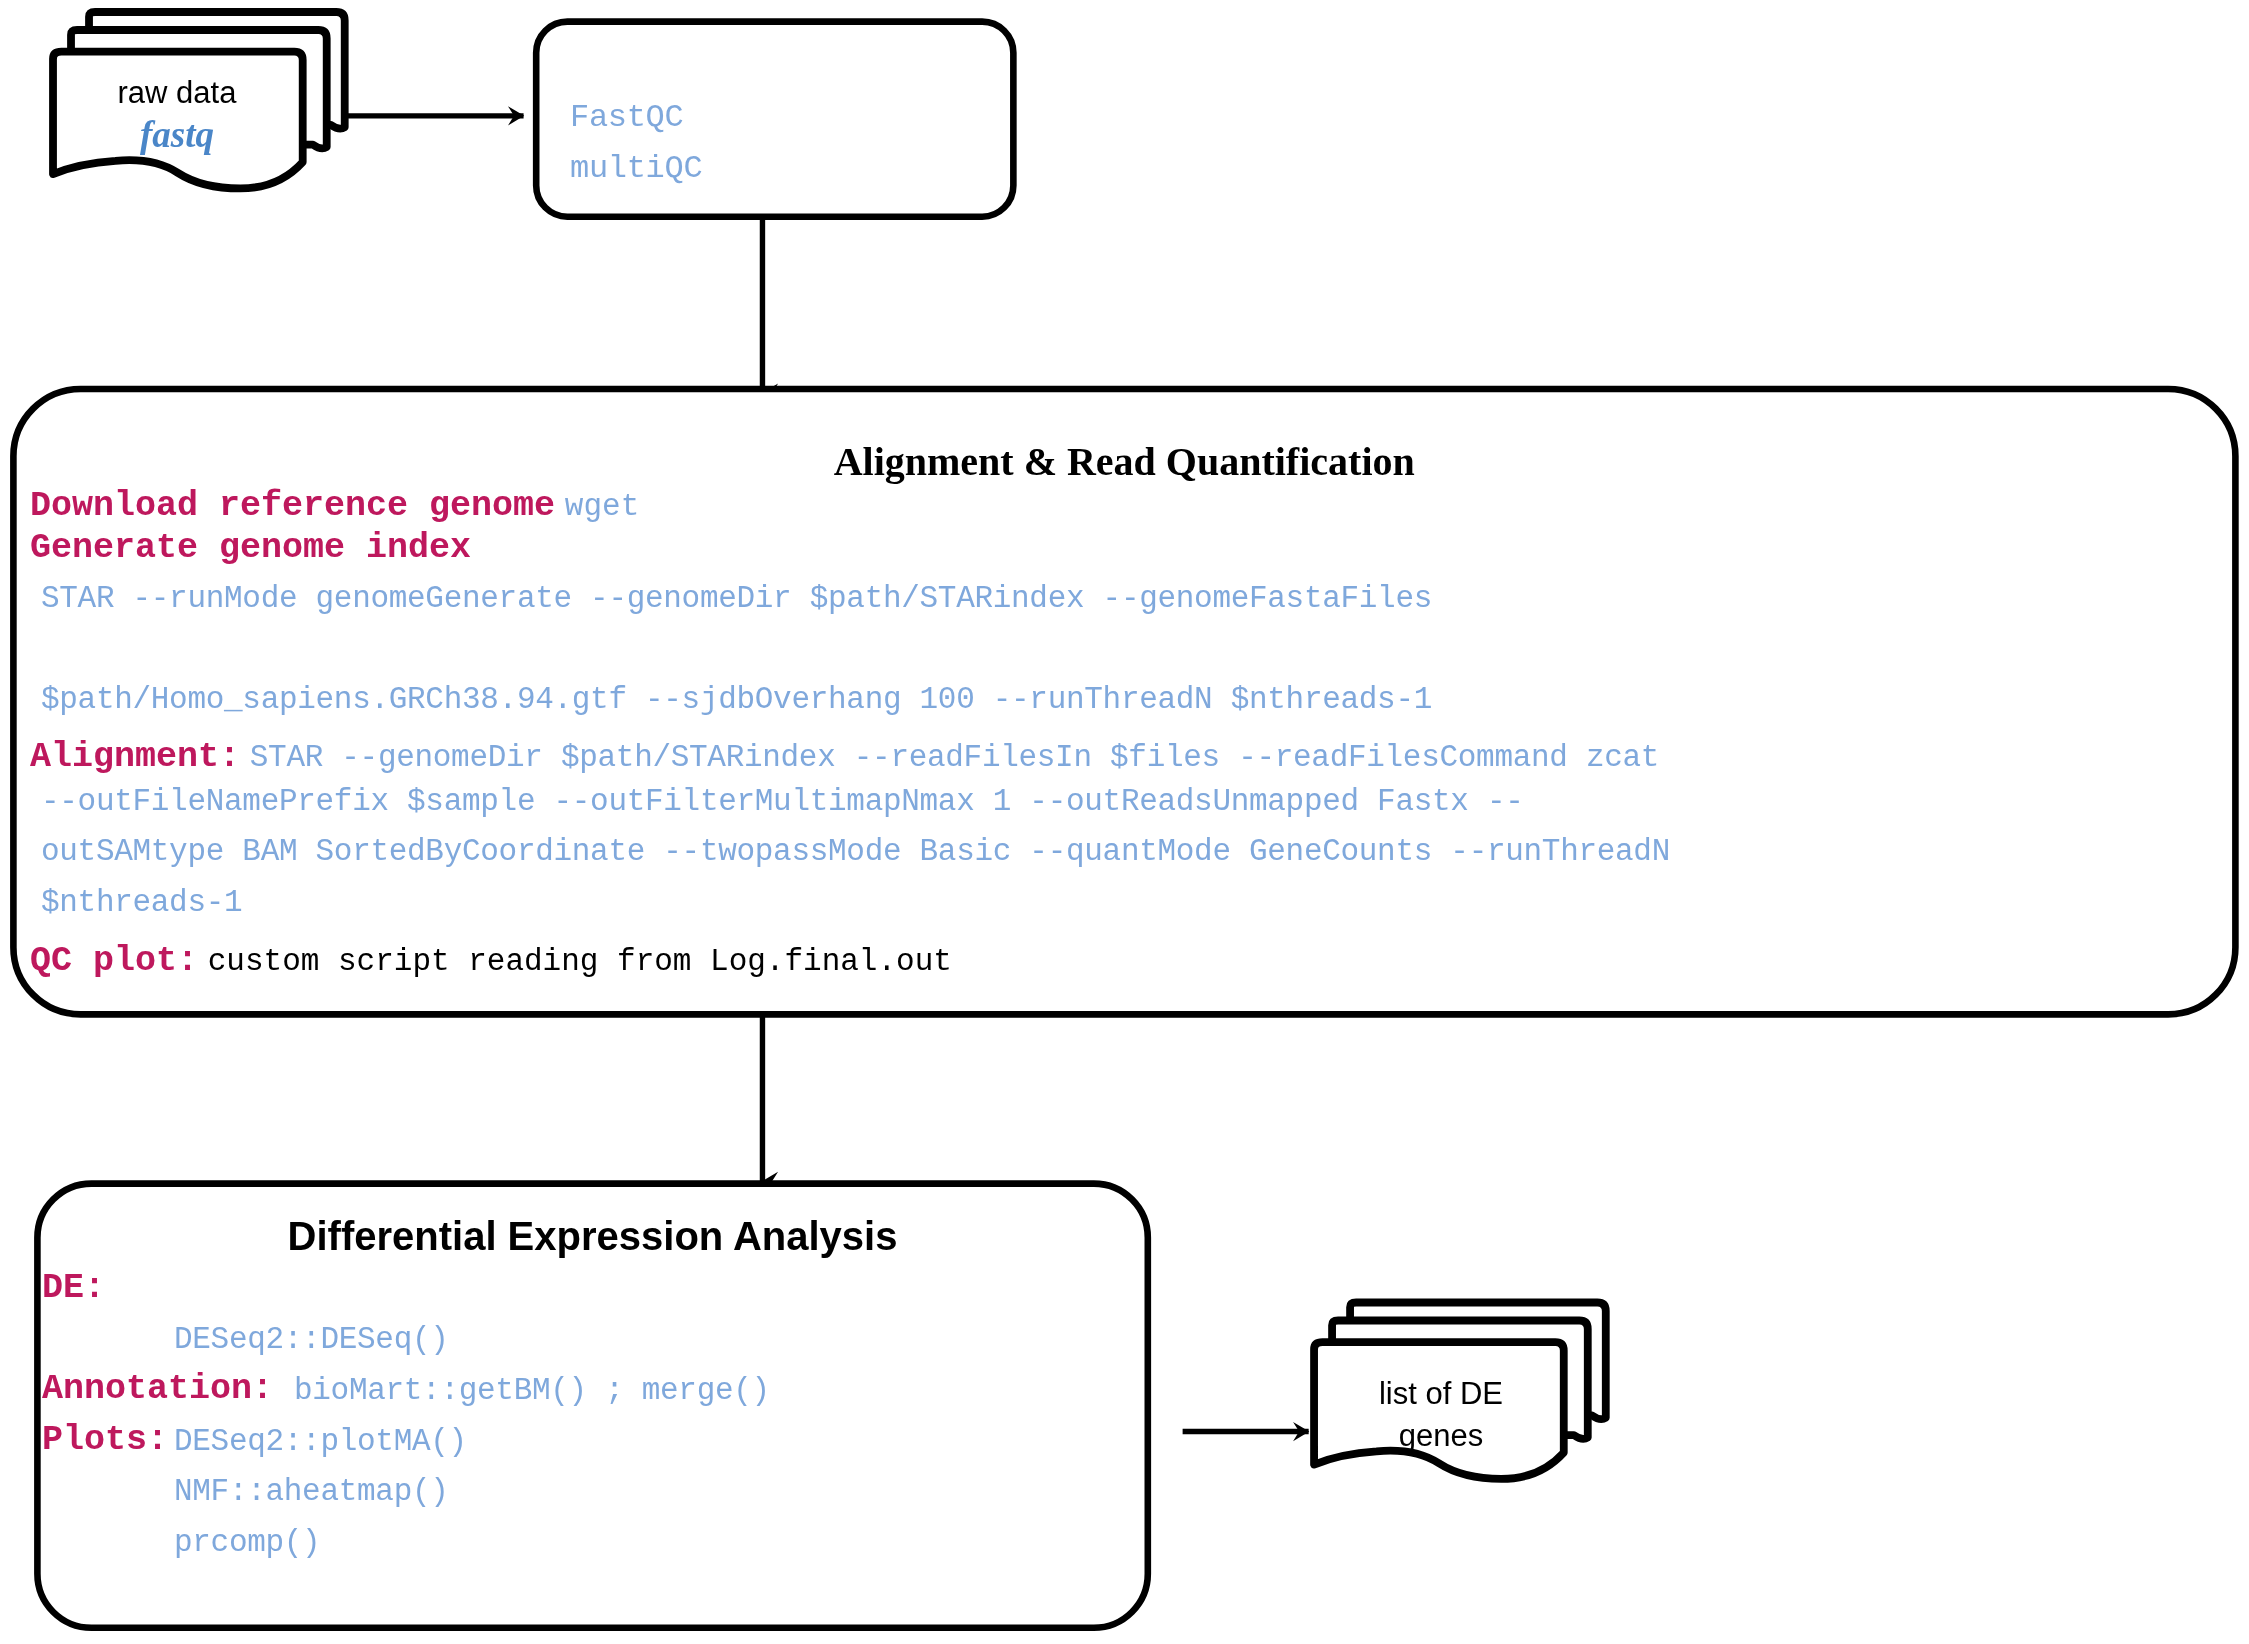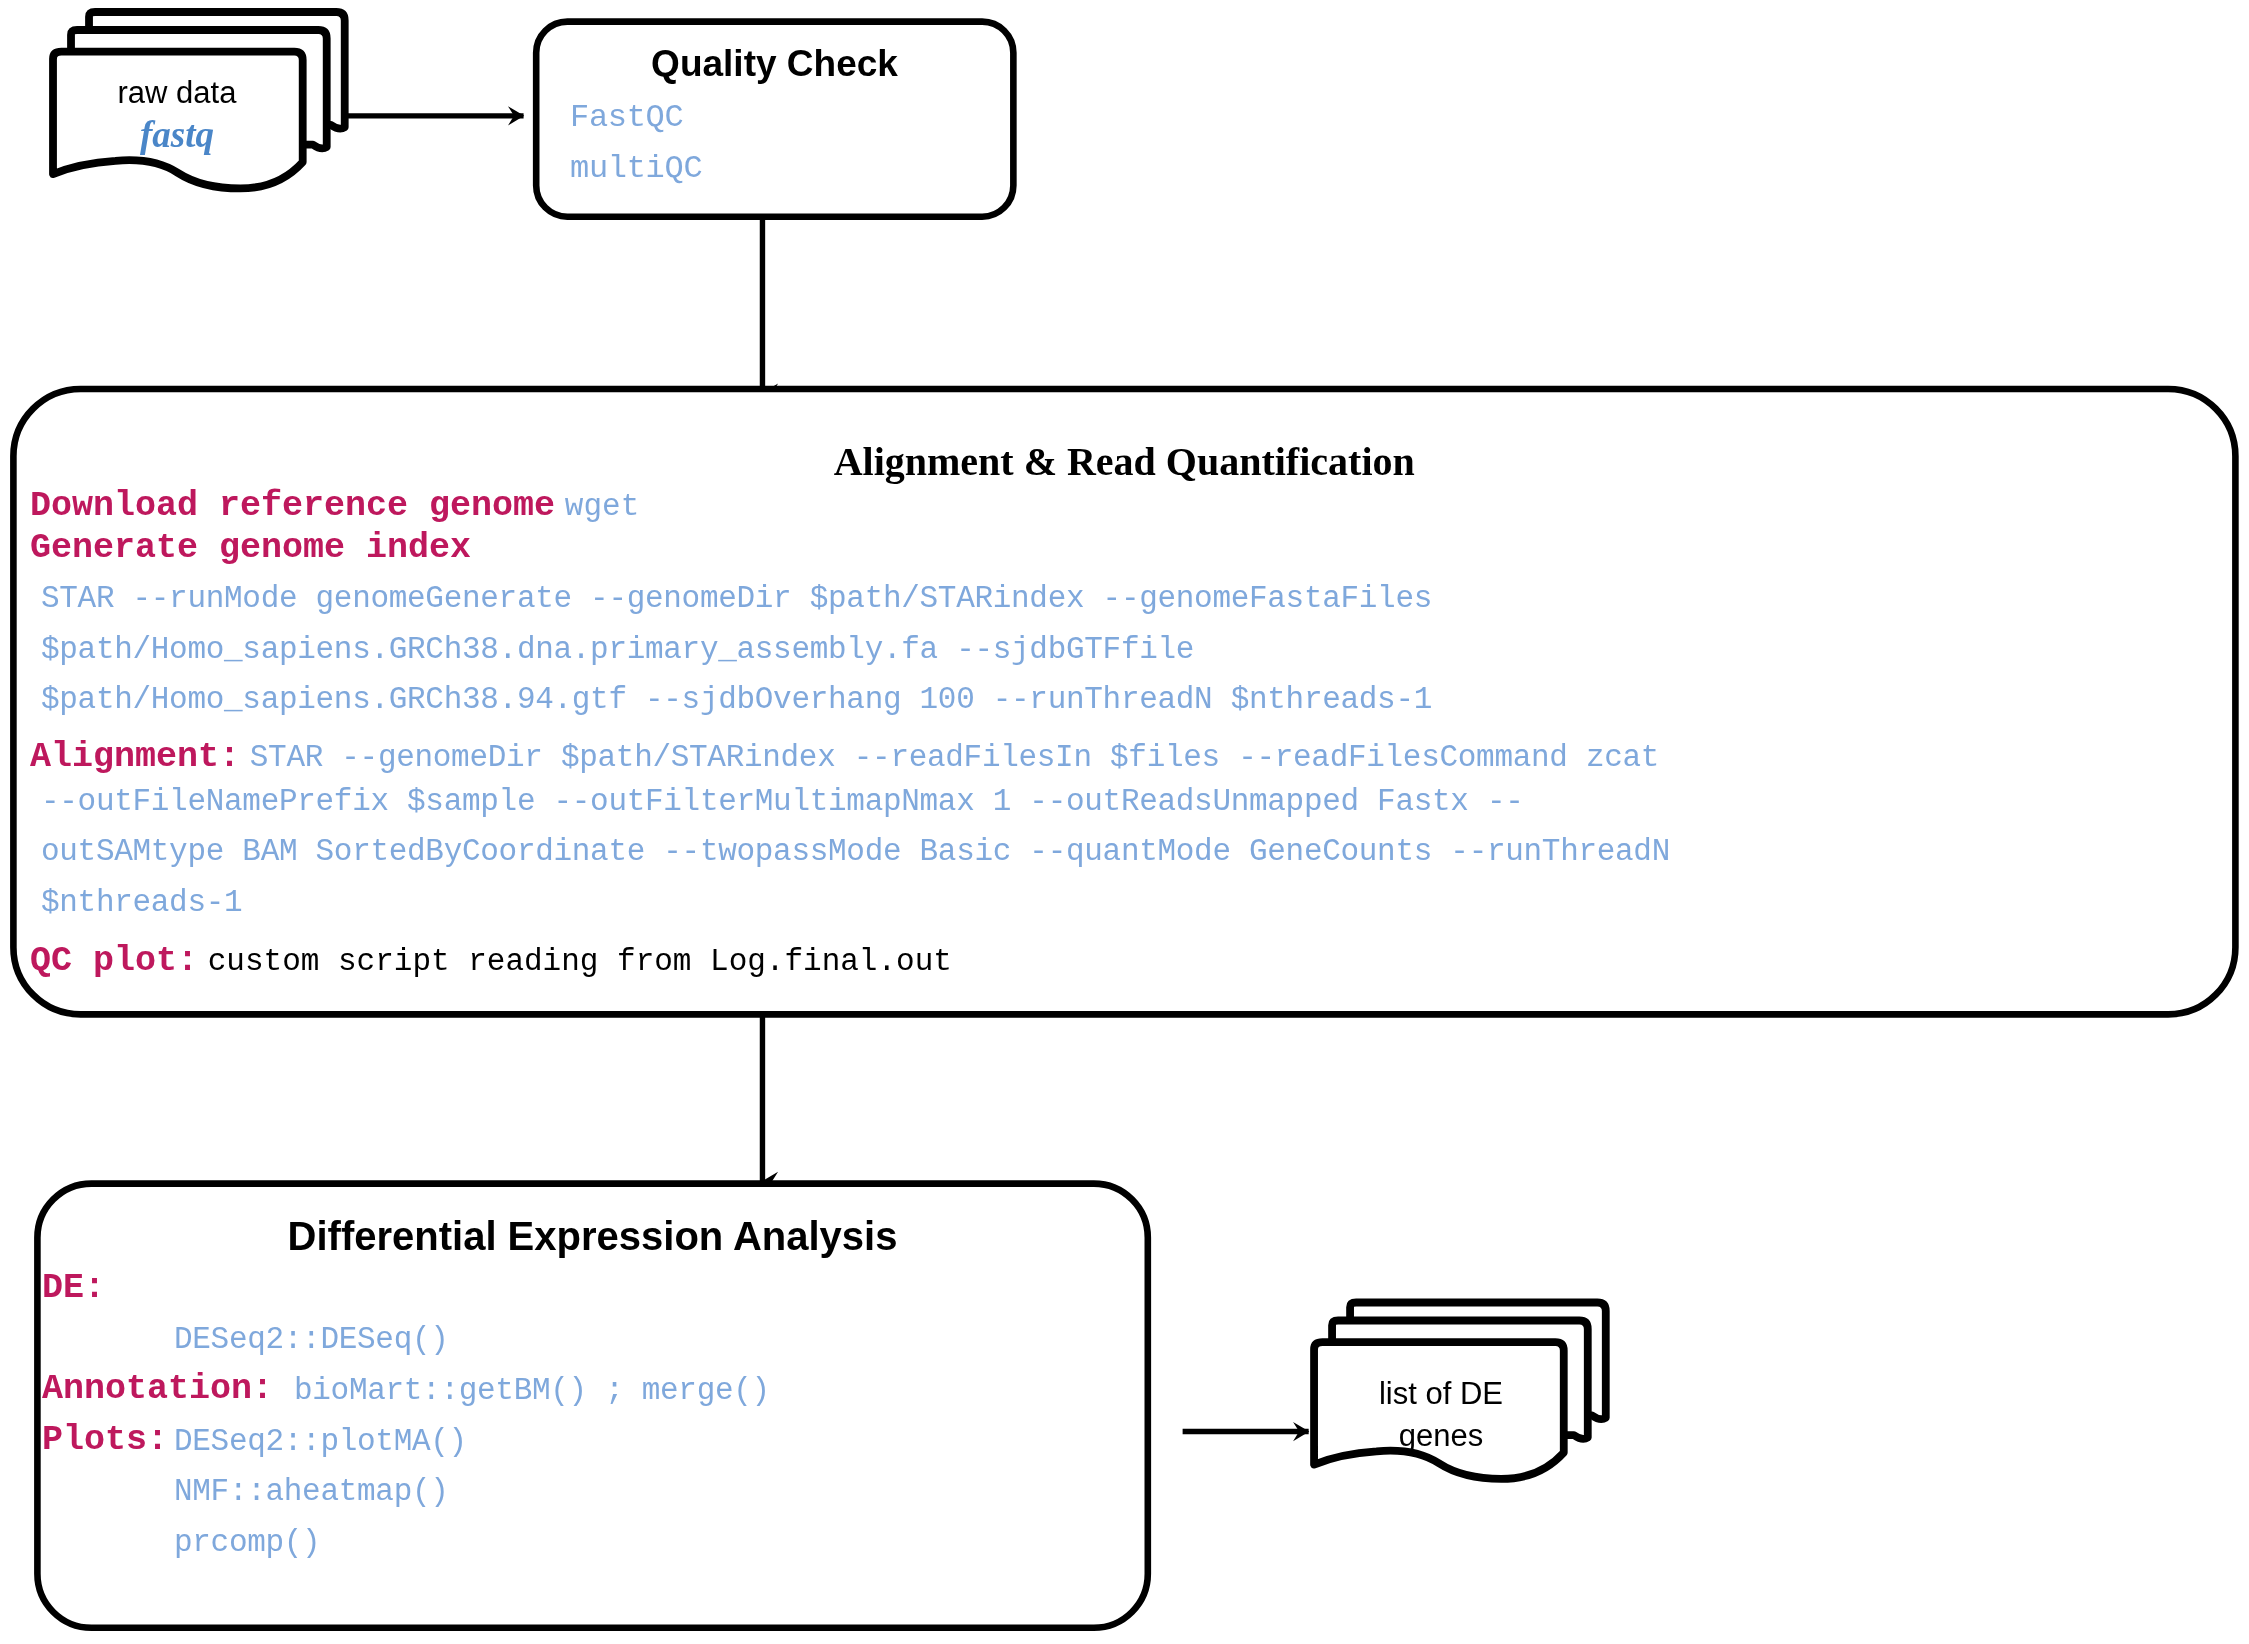--- a/index.html
+++ b/index.html
@@ -158,34 +158,32 @@
                q -64 0 -104 -26
                q -40 -26 -104 -20
                q -60 4 -104 22
                Z"></path>
     </g>
   </svg>
 
   <div class="doc-label" style="left:63px; top:75px; width:228px; font-size:31px;">raw data</div>
   <div class="doc-label serif-ital-blue" style="left:63px; top:114px; width:228px; font-size:37px; font-weight:bold;">fastq</div>
 
-  <div class="box-title" style="left:536px; top:43px; width:477px; font-size:37px;">Quality Check</div>
   <div class="code-line blue" style="left:570px; top:99px; font-size:32px;">FastQC</div>
   <div class="code-line blue" style="left:570px; top:150px; font-size:32px;">multiQC</div>
 
   <div class="box-title" style="left:13.2px; top:438px; width:2222px; font-size:40px;font-family:Liberation Serif, serif;">Alignment &amp; Read Quantification</div>
 
   <div class="txt" style="left:30px; top:483px; font-size:0px;">
     <span class="inline-label" style="font-size:35px;">Download reference genome</span><span style="font-size:35px;">&nbsp;</span><span class="mono blue" style="font-size:31px;">wget</span>
   </div>
 
   <div class="inline-label txt" style="left:30px; top:528px; font-size:35px;">Generate genome index</div>
 
   <div class="code-line blue" style="left:41px; top:581px; font-size:31px;">STAR --runMode genomeGenerate --genomeDir $path/STARindex --genomeFastaFiles</div>
-  <div class="code-line blue" style="left:41px; top:632px; font-size:31px;">$path/Homo_sapiens.GRCh38.dna.primary_assembly.fa --sjdbGTFfile</div>
   <div class="code-line blue" style="left:41px; top:682px; font-size:31px;">$path/Homo_sapiens.GRCh38.94.gtf --sjdbOverhang 100 --runThreadN $nthreads-1</div>
 
   <div class="txt" style="left:30px; top:734px; font-size:0px;">
     <span class="inline-label" style="font-size:35px;">Alignment:</span><span style="font-size:35px;">&nbsp;</span><span class="mono blue" style="font-size:31px; letter-spacing:-0.3px;">STAR --genomeDir $path/STARindex --readFilesIn $files --readFilesCommand zcat</span>
   </div>
 
   <div class="code-line blue" style="left:41px; top:784px; font-size:31px;">--outFileNamePrefix $sample --outFilterMultimapNmax 1 --outReadsUnmapped Fastx --</div>
   <div class="code-line blue" style="left:41px; top:834px; font-size:31px;">outSAMtype BAM SortedByCoordinate --twopassMode Basic --quantMode GeneCounts --runThreadN</div>
   <div class="code-line blue" style="left:41px; top:885px; font-size:31px;">$nthreads-1</div>
 

